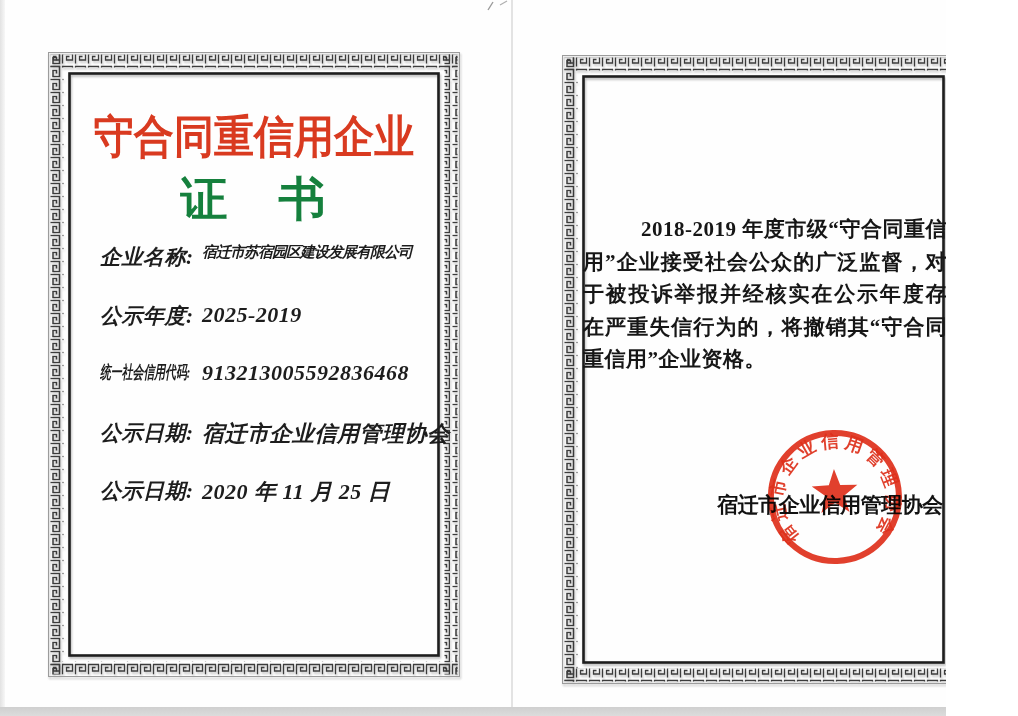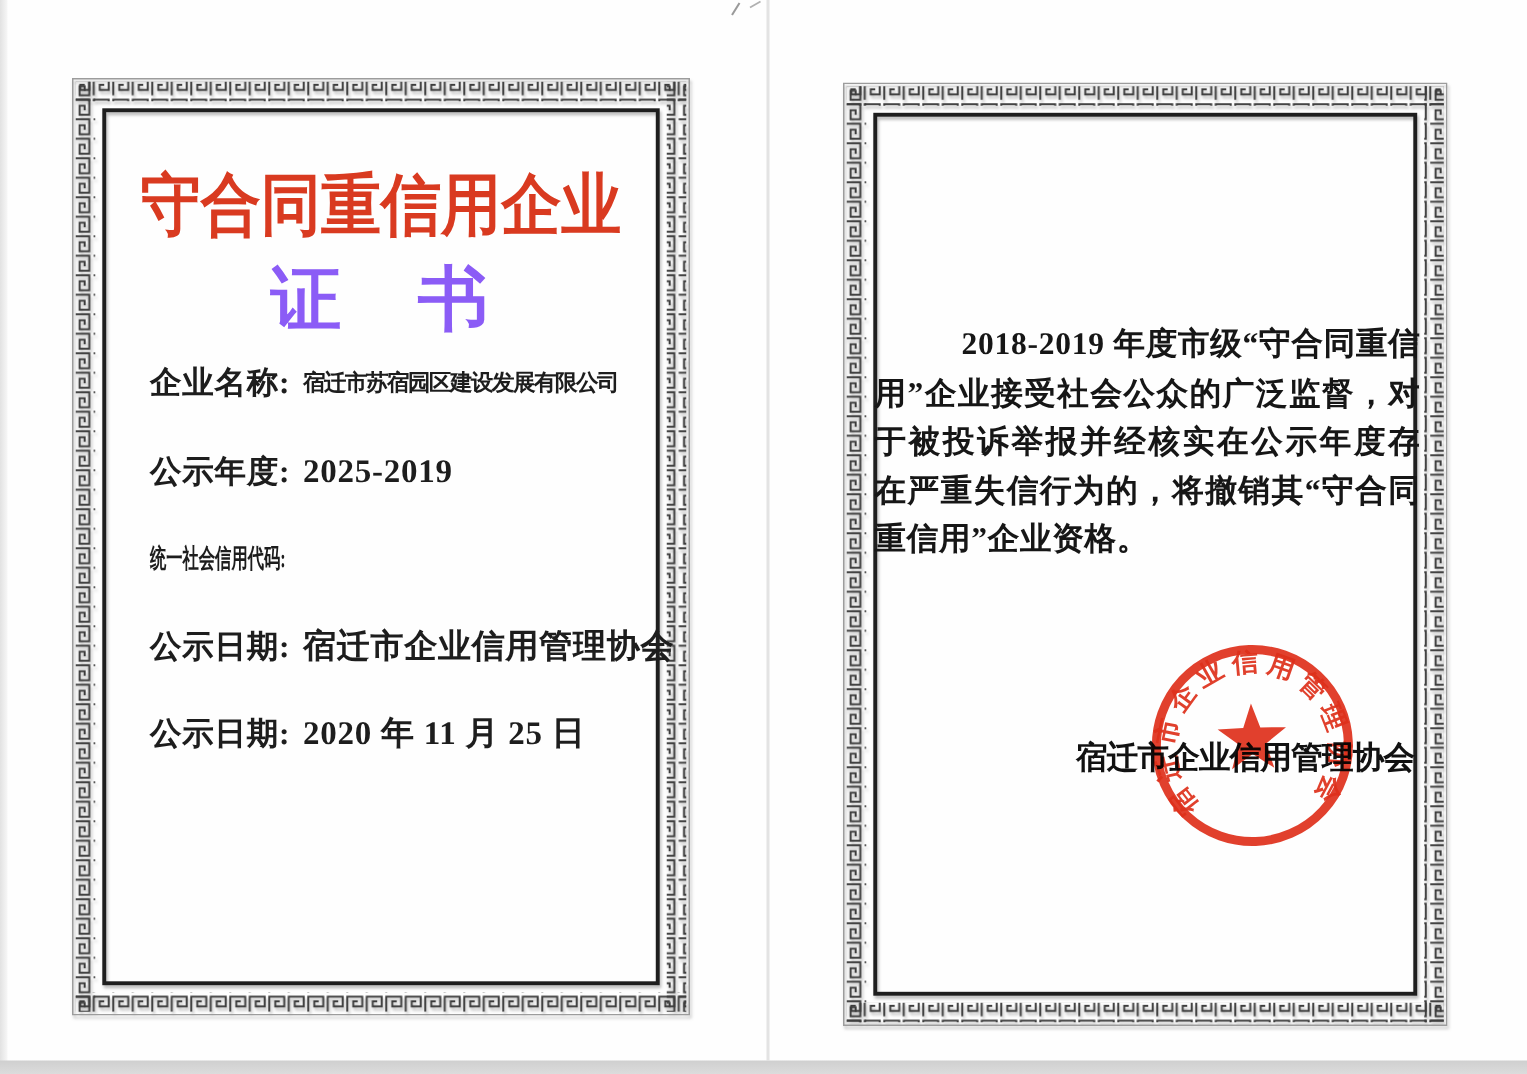--- a/index.html
+++ b/index.html
@@ -1,17 +1,17 @@
 <!DOCTYPE html>
 <html><head>
 <meta charset="utf-8">
 <style>
   html,body{margin:0;padding:0;background:#ffffff;}
   .scan{
-    position:relative;width:1018px;height:716px;overflow:hidden;
+    position:relative;width:946px;height:716px;overflow:hidden;
     background:#fefefe;
     font-family:"Liberation Serif","DejaVu Serif",serif;
     color:#1d1d1d;
   }
   
   .left-edge{position:absolute;left:0;top:0;width:5px;height:716px;background:linear-gradient(to right,#e2e2e2,#f7f7f7);}
   .bottom-edge{position:absolute;left:0;top:707px;width:1018px;height:9px;background:linear-gradient(to bottom,#cfcfcf,#dcdcdc);}
   .fold{position:absolute;left:511px;top:0;width:2px;height:707px;background:#dcdcdc;opacity:.8;}
   .pen-marks{position:absolute;left:480px;top:0;}
 
@@ -23,24 +23,24 @@
 
   
   .cert-title{
     position:absolute;left:0;top:55px;width:100%;text-align:center;
     font-family:"Liberation Sans","DejaVu Sans",sans-serif;
     font-weight:bold;font-size:45px;color:#d93a20;
     transform:scaleX(.89);white-space:nowrap;
   }
   .cert-subtitle{
     position:absolute;left:0;top:116px;width:100%;text-align:center;
-    font-weight:bold;font-size:47px;color:#8b5cf6;letter-spacing:2px;white-space:nowrap;
+    font-weight:bold;font-size:47px;color:#15803d;letter-spacing:2px;white-space:nowrap;
   }
   .fields{position:absolute;left:52px;top:191px;width:350px;}
-  .field-row{display:flex;align-items:center;height:24px;margin-bottom:34.5px;white-space:nowrap;}
+  .field-row{display:flex;align-items:flex-start;height:24px;margin-bottom:34.5px;white-space:nowrap;font-style:italic;}
   .lbl{flex:0 0 96px;width:96px;font-weight:bold;font-size:21px;letter-spacing:.5px;}
   .lbl.cond{font-size:17.5px;letter-spacing:0;transform:scaleX(.62);transform-origin:left center;}
   .val{font-weight:bold;font-size:22px;margin-left:6px;letter-spacing:.5px;}
   .val.long{font-size:15px;letter-spacing:-1px;}
 
   
   .notice{
     position:absolute;left:21px;top:158px;width:364px;
     font-weight:bold;font-size:21px;line-height:32.5px;
     text-align:justify;text-indent:58px;letter-spacing:.5px;color:#161616;
@@ -90,20 +90,21 @@
       <div class="field-row">
         <span class="lbl">企业名称:</span>
         <span class="val long">宿迁市苏宿园区建设发展有限公司</span>
       </div>
       <div class="field-row">
         <span class="lbl">公示年度:</span>
         <span class="val">2025-2019</span>
       </div>
       <div class="field-row">
         <span class="lbl cond">统一社会信用代码:</span>
+        <span class="val">913213005592836468</span>
       </div>
       <div class="field-row">
         <span class="lbl">公示日期:</span>
         <span class="val">宿迁市企业信用管理协会</span>
       </div>
       <div class="field-row">
         <span class="lbl">公示日期:</span>
         <span class="val">2020 年 11 月 25 日</span>
       </div>
     </div>

